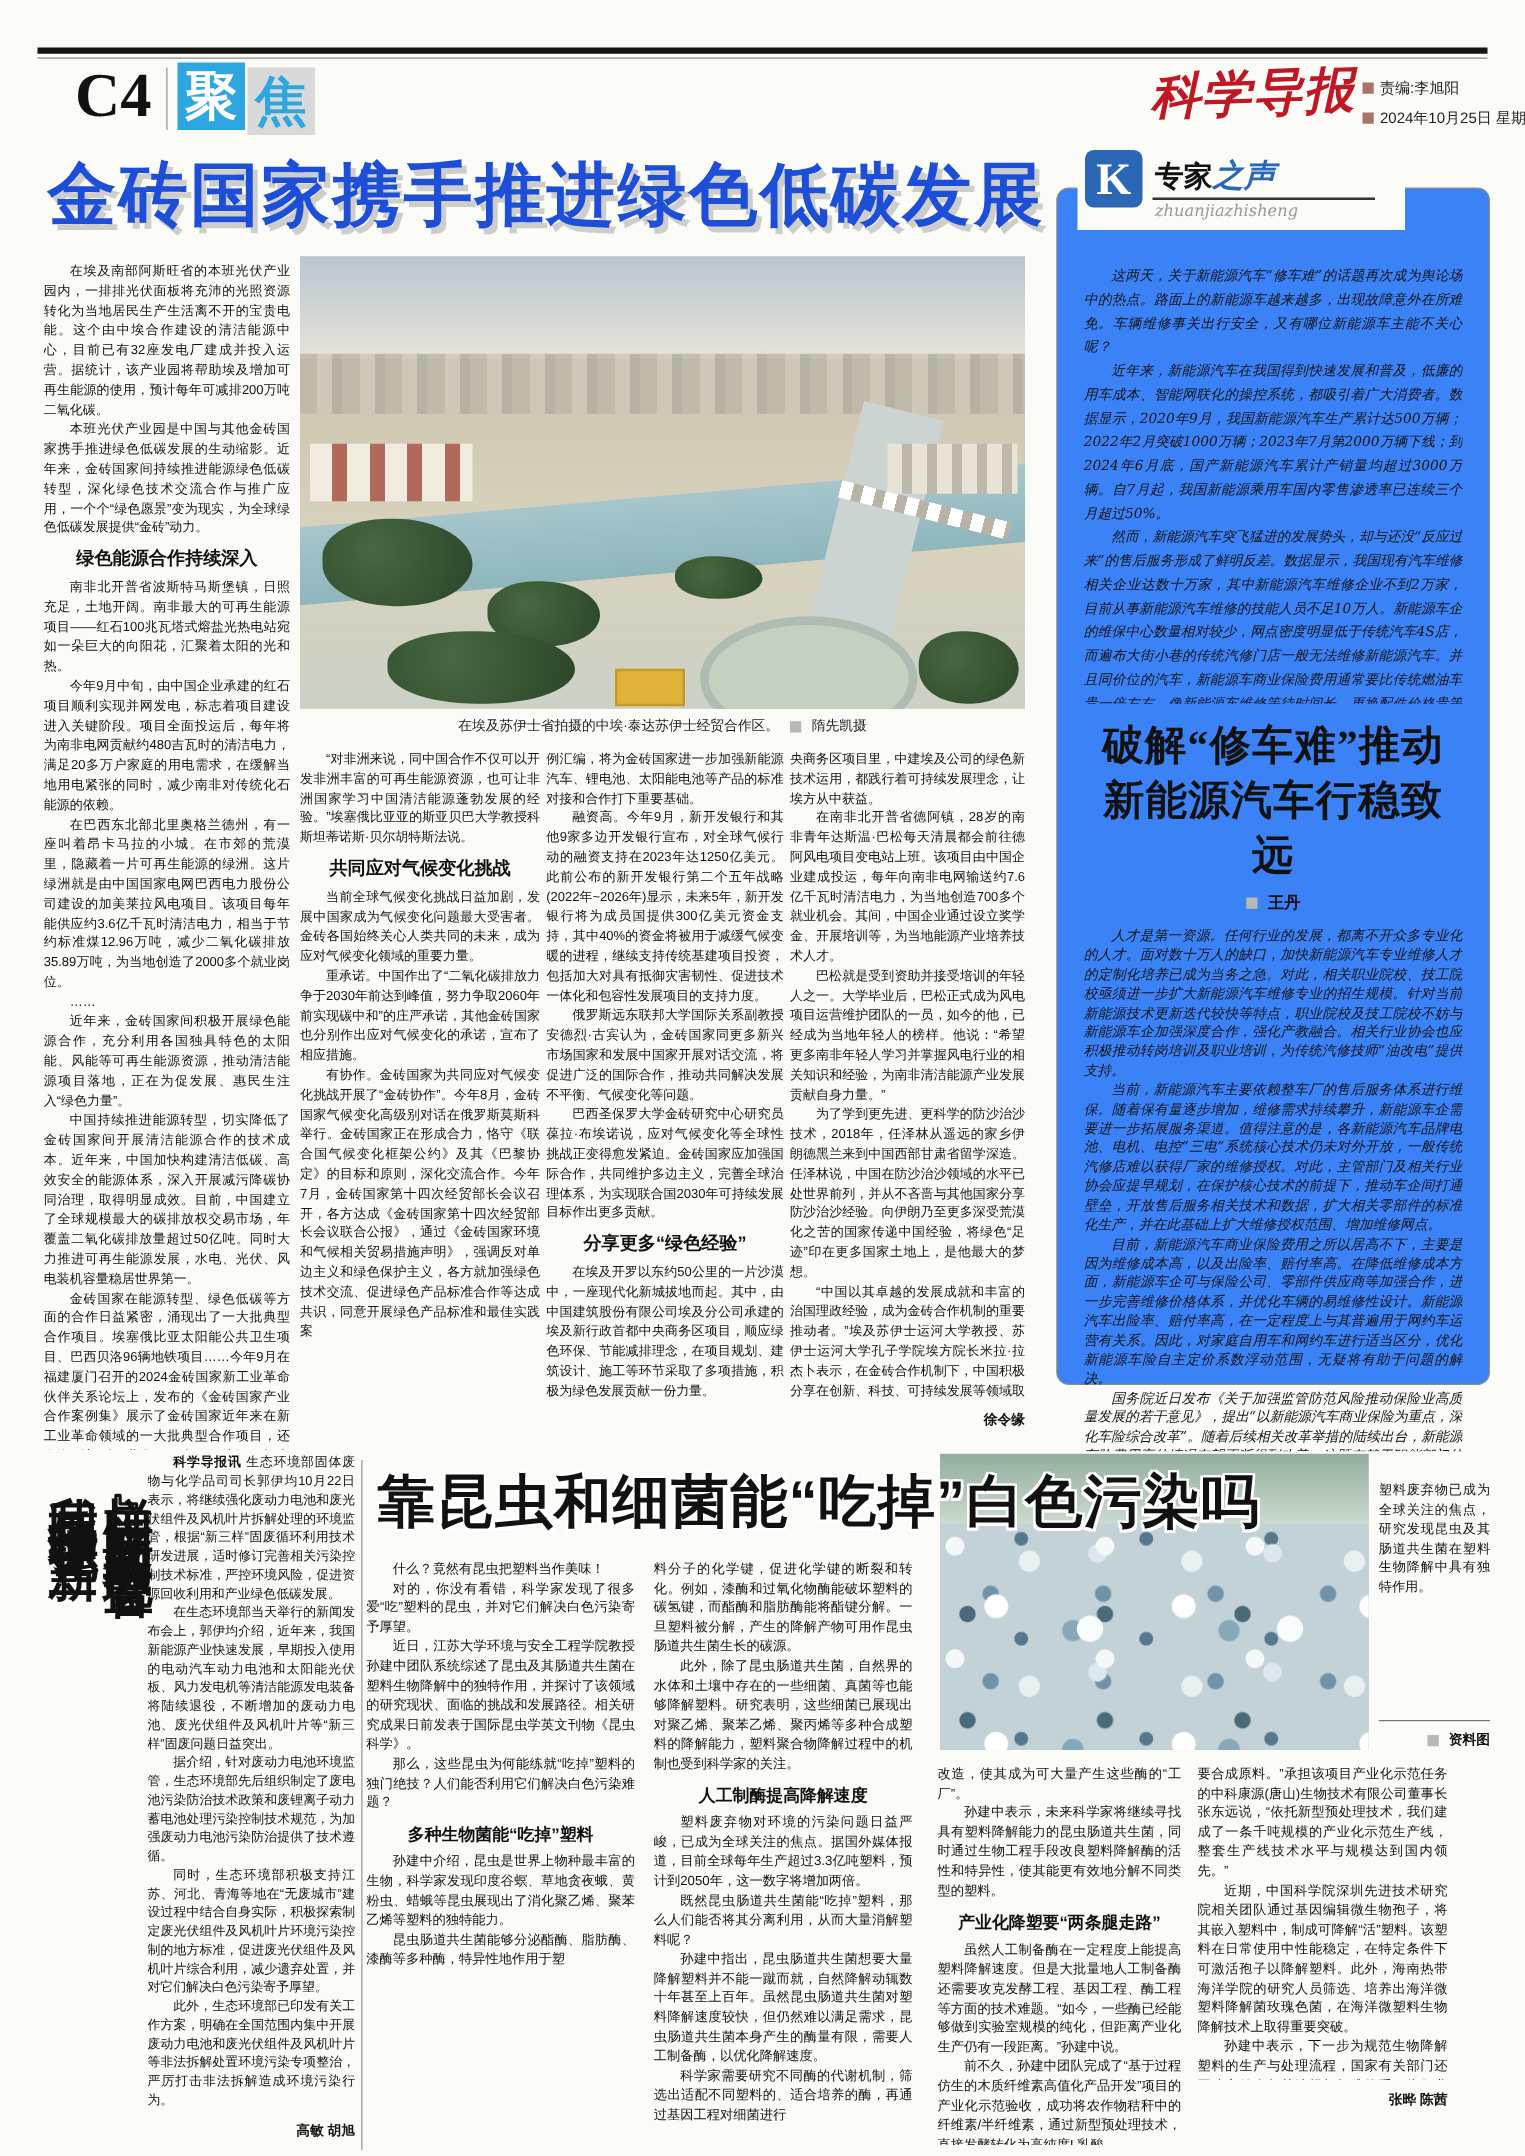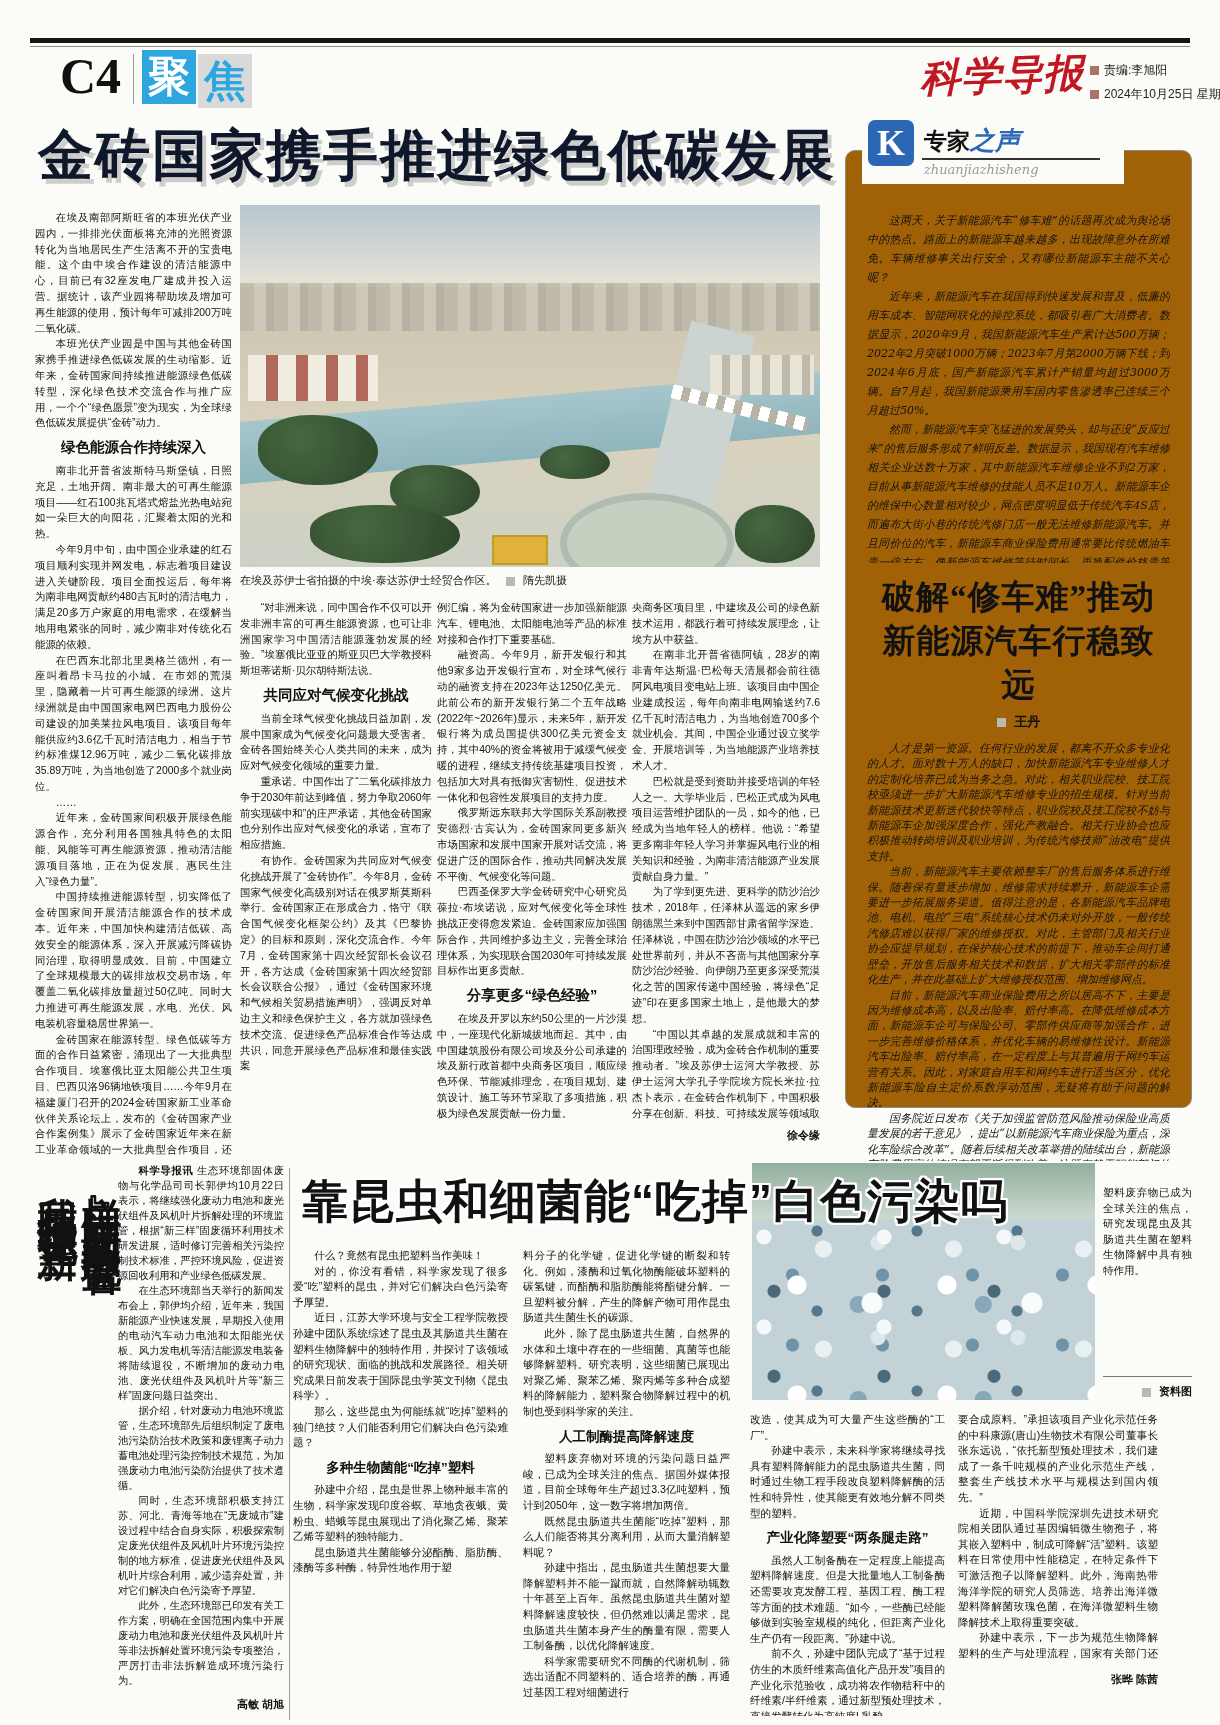--- a/index.html
+++ b/index.html
@@ -14,52 +14,52 @@
   .secbox{width:54px;height:54px;text-align:center;font-weight:900;font-size:42px;line-height:54px;}
   .sec1{left:142px;top:50px;background:#2ea7e0;color:#fff;}
   .sec2{left:198px;top:54px;background:#d9d9d9;color:#2ea7e0;}
   .masthead{left:920px;top:52px;width:170px;font-family:"DejaVu Serif",serif;font-style:italic;font-weight:bold;
             font-size:40px;line-height:46px;color:#c01722;transform:rotate(-2deg);letter-spacing:1px;}
   .edlines{left:1090px;top:58px;font-size:12px;line-height:24px;color:#222;white-space:nowrap;}
   .sq{display:inline-block;width:9px;height:9px;background:#a9746a;margin-right:5px;vertical-align:middle;}
   .sq.gray{background:#b9b9b2;}
   
   .main-headline{left:38px;top:112px;width:792px;font-size:55px;font-weight:900;letter-spacing:2px;
-                 line-height:86px;color:#0f172a;text-shadow:4px 5px 0 rgba(0,0,0,.18);white-space:nowrap;}
+                 line-height:86px;color:#1d4ed8;text-shadow:4px 5px 0 rgba(0,0,0,.18);white-space:nowrap;}
   .col{font-size:10.4px;line-height:15.8px;text-align:justify;overflow:hidden;}
   .para{margin:0;text-indent:2em;}
   .para.cont{text-indent:0;}
   .subhead{font-size:14.5px;font-weight:bold;text-align:center;margin:9px 0 7px;}
   .m-col1{left:35px;top:210px;width:197px;height:950px;}
   .m-col2{left:240px;top:600px;width:192px;height:522px;}
   .m-col3{left:437px;top:600px;width:190px;height:522px;}
   .m-col4{left:632px;top:600px;width:188px;height:522px;}
   .m-byline{left:632px;top:1128px;width:188px;text-align:right;font-weight:bold;font-size:11px;}
-  .caption{left:240px;top:573px;width:580px;font-size:11px;text-align:left;color:#222;}
+  .caption{left:240px;top:573px;width:580px;font-size:11px;text-align:center;color:#222;}
   
   .photo-main{left:240px;top:205px;width:580px;height:362px;overflow:hidden;background:#d8d2bd;}
   .ph-sky{left:0;top:0;width:580px;height:82px;background:linear-gradient(#b9c6cf,#e7e4d8);}
   .ph-far{left:0;top:78px;width:580px;height:52px;background:repeating-linear-gradient(90deg,#b7b2a4 0 14px,#c9c4b6 14px 26px,#a9a69a 26px 34px);opacity:.75;}
   .ph-ground{left:0;top:126px;width:580px;height:236px;background:linear-gradient(#cfc9b4,#d9d2bd 45%,#ccd1c6);}
   .ph-road1{left:-30px;top:190px;width:680px;height:62px;background:linear-gradient(#a6c6cc,#8fb5bd);transform:rotate(-5deg);}
   .ph-road2{left:420px;top:120px;width:66px;height:250px;background:#ccd4d1;transform:rotate(14deg);}
   .ph-round{left:320px;top:288px;width:160px;height:86px;border-radius:50%;background:#c4d0c0;border:7px solid #aebcb2;}
   .tree{border-radius:45% 55% 50% 50%;background:radial-gradient(circle at 35% 35%,#46683f,#2c452a);}
   .t1{left:18px;top:210px;width:120px;height:70px;}
   .t2{left:150px;top:260px;width:90px;height:52px;}
   .t3{left:70px;top:300px;width:150px;height:58px;}
   .t4{left:300px;top:240px;width:70px;height:34px;}
   .t5{left:495px;top:300px;width:80px;height:58px;}
   .ph-bldg1{left:8px;top:150px;width:130px;height:46px;background:repeating-linear-gradient(90deg,#f0ece0 0 18px,#b0695a 18px 30px);}
   .ph-bldg2{left:470px;top:150px;width:104px;height:40px;background:repeating-linear-gradient(90deg,#e8e4d8 0 12px,#bcb8aa 12px 20px);}
   .ph-yellow{left:252px;top:330px;width:52px;height:26px;background:#e0b23a;border:2px solid #c49a28;}
   .ph-cars{left:430px;top:196px;width:140px;height:14px;background:repeating-linear-gradient(90deg,#fff 0 10px,#b9b3a6 10px 18px);transform:rotate(14deg);}
   
   .xz-box{left:845px;top:150px;width:347px;height:958px;border:1.5px solid #8d8d84;border-radius:10px;
-          background:#a16207;box-sizing:border-box;padding:60px 21px 14px 21px;}
+          background:#3b82f6;box-sizing:border-box;padding:60px 21px 14px 21px;}
   .xz-head{left:862px;top:116px;width:250px;height:64px;background:#fbfbf8;padding:2px 6px;}
   .k-logo{position:absolute;left:6px;top:4px;width:46px;height:46px;background:#2b67b5;border-radius:7px;
           color:#fff;font-family:"Liberation Serif",serif;font-weight:bold;font-size:36px;text-align:center;line-height:46px;}
   .xz-title{position:absolute;left:62px;top:8px;white-space:nowrap;}
   .xz-b{font-size:23px;font-weight:900;color:#111;}
   .xz-blue{font-size:25px;font-weight:bold;font-style:italic;color:#2b67b5;font-family:"DejaVu Serif",serif;}
   .xz-rule{position:absolute;left:60px;top:42px;width:178px;height:2px;background:#333;}
   .xz-pinyin{position:absolute;left:62px;top:46px;font-size:13px;font-style:italic;color:#999;font-family:"DejaVu Serif",serif;}
   .kai{font-family:"DejaVu Serif","Liberation Serif",serif;font-style:italic;}
   .xz-intro{font-size:11px;line-height:19px;text-align:justify;height:352px;overflow:hidden;}

